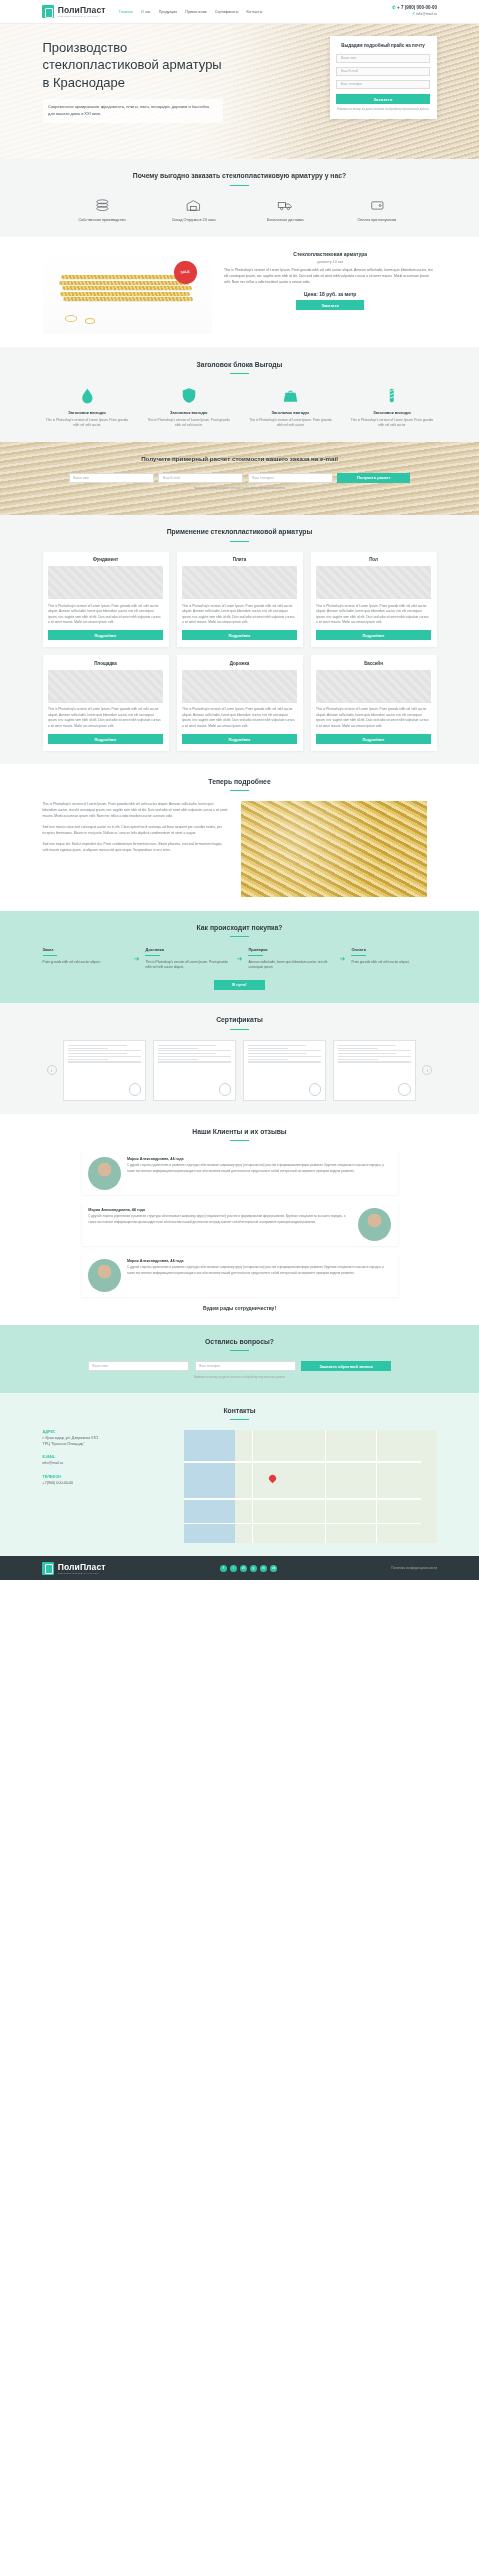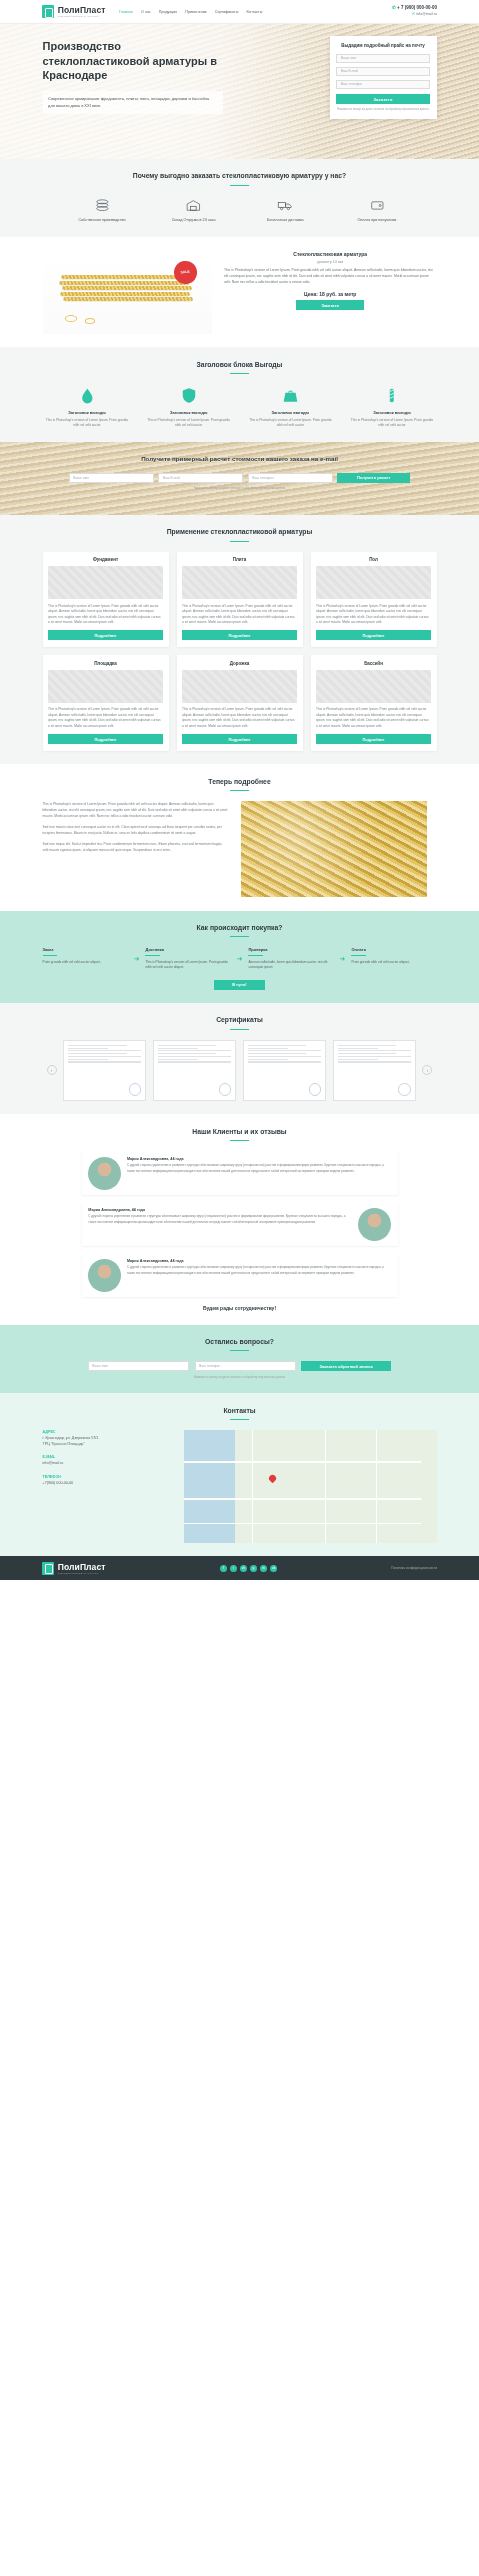--- a/index.html
+++ b/index.html
@@ -47,21 +47,21 @@
       radial-gradient(circle at 16% 72%, rgba(255,255,255,.55) 0 22%, rgba(0,0,0,0) 60%),
       repeating-linear-gradient(-16deg, #e8dcc6 0 1.7px, #d8c8ab 1.7px 3.4px, #efe6d4 3.4px 5px),
       linear-gradient(120deg, #cbbb9b, #efe7d6);
   }
   .hero:before {
     content: ""; position: absolute; inset: 0;
     background: linear-gradient(100deg, rgba(255,255,255,.62) 0 46%, rgba(255,255,255,.18) 70%, rgba(255,255,255,0) 100%);
   }
   .hero-in { position: relative; width: 394px; margin: 0 auto; padding-top: 14.7px; }
   .hero h1 {
-    font-size: 11px; line-height: 1.35; color: #2f3a3f; font-weight: bold;
+    font-size: 13px; line-height: 1.35; color: #2f3a3f; font-weight: normal;
     width: 186px; text-shadow: 0 0.6px 0 rgba(255,255,255,.6);
   }
   .hero-lead {
     margin-top: 8px; width: 180px; background: rgba(255,255,255,.72);
     padding: 5px 5.6px; font-size: 4px; line-height: 1.65; color: #4a5357;
   }
   .hero-form {
     position: absolute; right: 0; top: 12.4px; width: 107px; background: #ffffff;
     padding: 6.8px 6.8px 7.3px; box-shadow: 0 1.1px 5.6px rgba(0,0,0,.12);
   }

